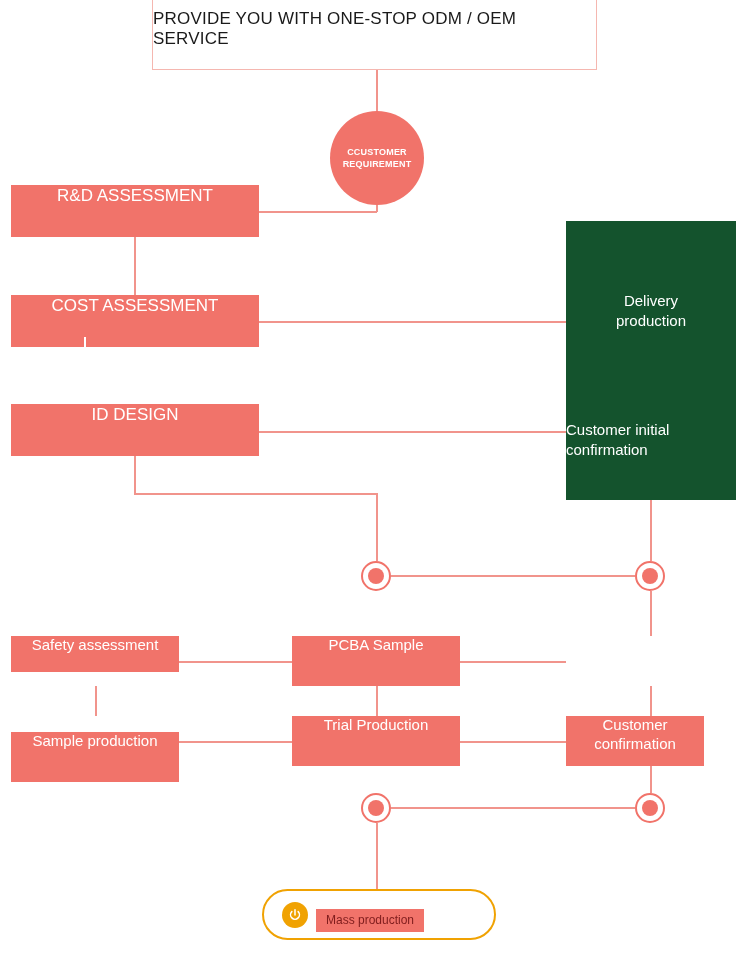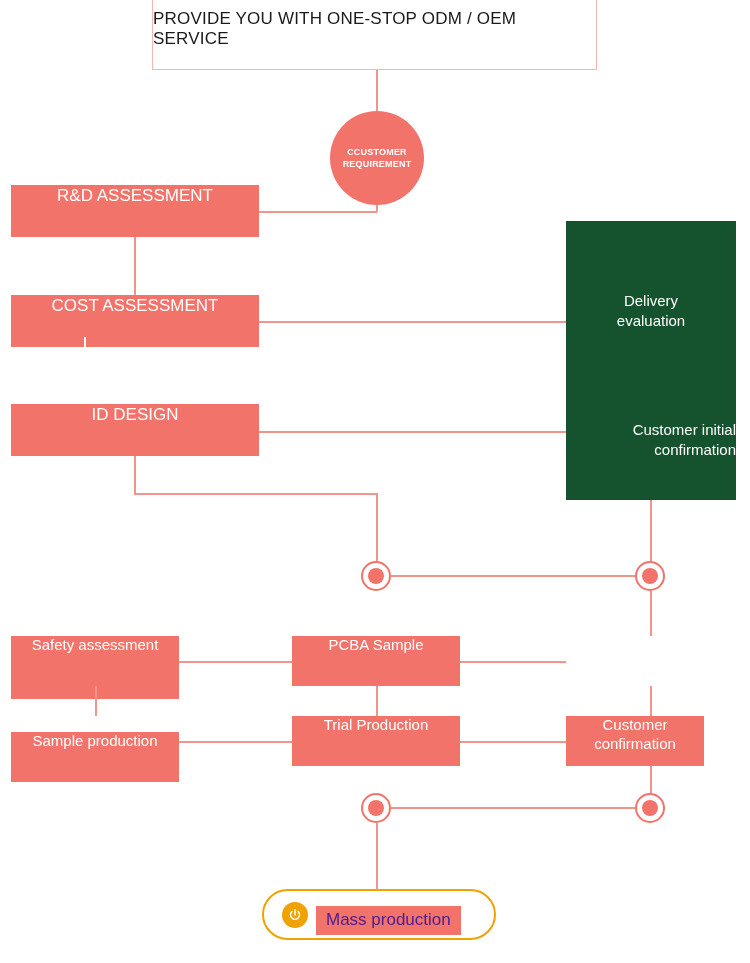--- a/index.html
+++ b/index.html
@@ -73,40 +73,40 @@
   .power{
     width:26px;height:26px;border-radius:50%;
     background:#f0a202;
     display:flex;align-items:center;justify-content:center;
     color:#fff;font-size:15px;line-height:1;
     flex:0 0 auto;
   }
   .mass-label{
     margin-left:8px;
     background:#f1736a;
-    color:#4c1d95;
-    font-size:17px;
+    color:#7f1d1d;
+    font-size:12px;
     padding:4px 10px 5px 10px;
     white-space:nowrap;
     margin-top:12px;
   }
   .big-txt{font-size:17px;}
   .mid-txt{font-size:15px;}
   .tall-box{
     position:absolute;
     left:566px;top:221px;width:170px;height:279px;
     background:#14532d;
     color:#fff;
     box-sizing:border-box;
   }
   .tall-box .t1{
     position:absolute;left:0;right:0;top:70px;text-align:center;font-size:15px;line-height:1.3;
   }
   .tall-box .t2{
-    position:absolute;left:0;right:0;top:199px;text-align:right;font-size:15px;line-height:1.3;
+    position:absolute;left:0;right:0;top:199px;text-align:left;font-size:15px;line-height:1.3;
   }
   .tall-sep{
     position:absolute;left:84px;top:337px;width:2px;height:50px;background:#ffffff;
   }
 </style>
 </head>
 <body>
 
 <div class="stage">
 
@@ -144,42 +144,42 @@
 
   <div class="line h" style="left:259px;top:431px;width:307px;"></div>
 
   <div class="line v" style="left:134px;top:456px;height:38px;"></div>
   <div class="line h" style="left:134px;top:493px;width:243px;"></div>
   <div class="line v" style="left:376px;top:493px;height:68px;"></div>
 
   <div class="tall-box">
     <div class="t1">
       <span>Delivery</span><br>
-      <span>evaluation</span>
+      <span>production</span>
     </div>
     <div class="t2">
       <span>Customer initial</span><br>
       <span>confirmation</span>
     </div>
   </div>
   <div class="tall-sep"></div>
 
   <div class="line v" style="left:650px;top:500px;height:61px;"></div>
 
   <div class="node" style="left:361px;top:561px;">
       <i></i>
     </div>
   <div class="node" style="left:635px;top:561px;">
       <i></i>
     </div>
   <div class="line h" style="left:391px;top:575px;width:244px;"></div>
 
   <div class="line v" style="left:650px;top:591px;height:45px;"></div>
 
-  <div class="box mid-txt" style="left:11px;top:636px;width:168px;height:63px;">
+  <div class="box mid-txt" style="left:11px;top:636px;width:168px;height:36px;">
     <span>Safety assessment</span>
   </div>
   <div class="box mid-txt" style="left:292px;top:636px;width:168px;height:50px;">
     <span>PCBA Sample</span>
   </div>
 
   <div class="line h" style="left:179px;top:661px;width:113px;"></div>
   <div class="line h" style="left:460px;top:661px;width:106px;"></div>
 
   <div class="line v" style="left:95px;top:686px;height:30px;"></div>

